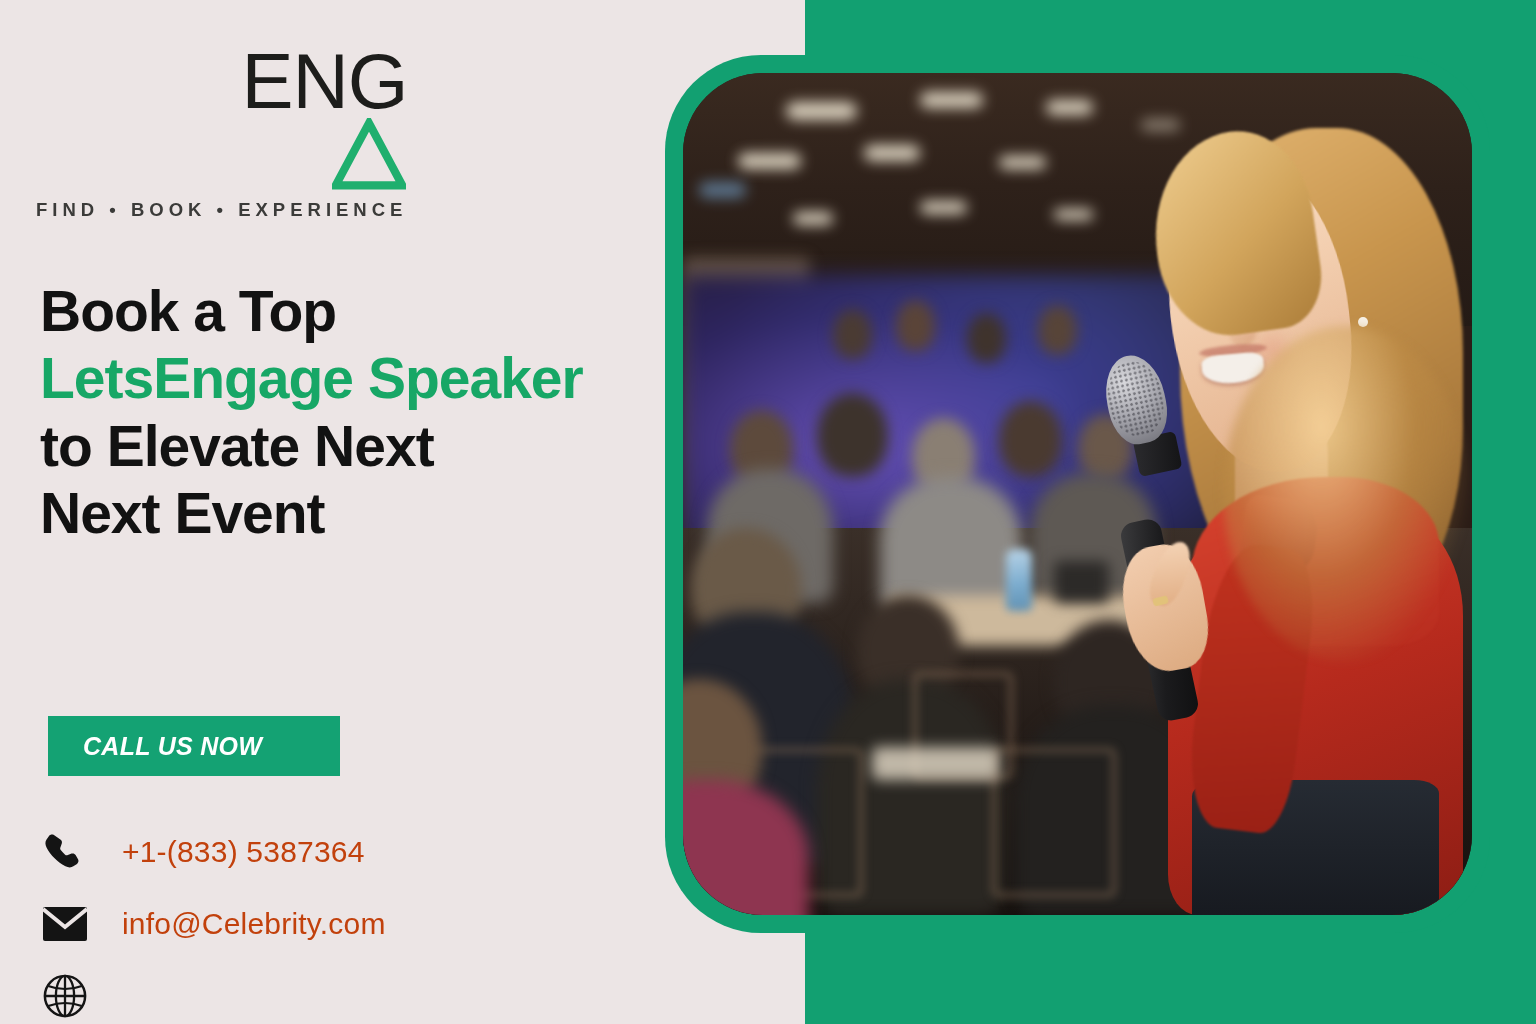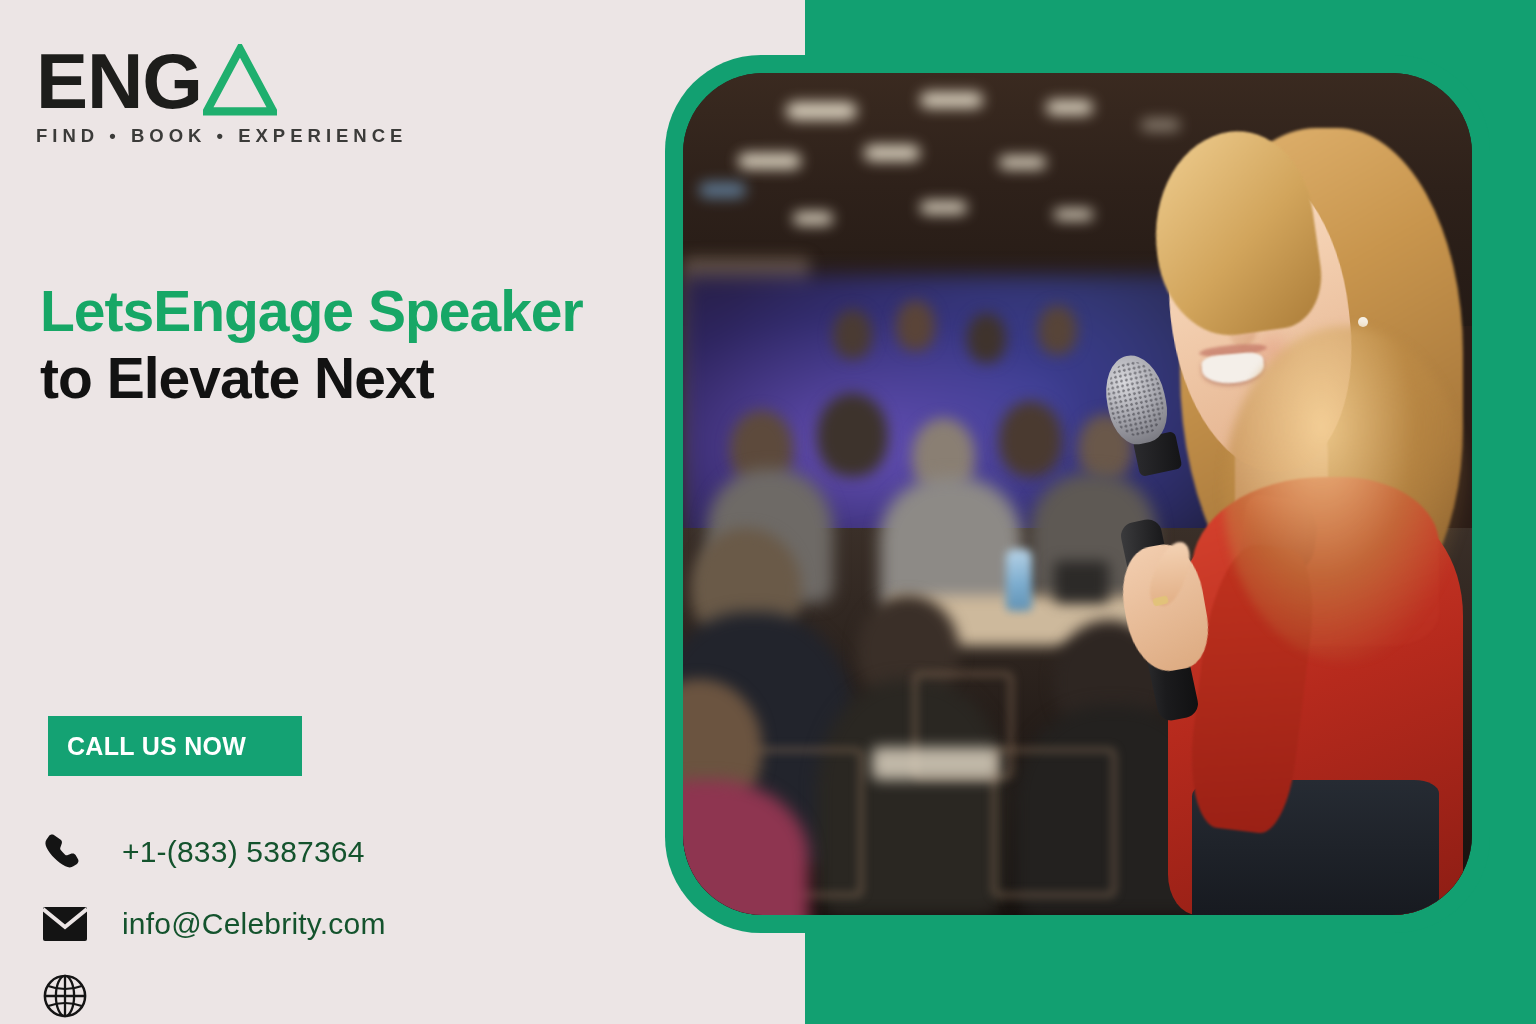--- a/index.html
+++ b/index.html
@@ -283,65 +283,67 @@
     border-radius:6px;
     transform:rotate(-12deg);
   }
 
   
   .left { position:absolute; left:0; top:0; width:805px; height:1024px; }
 
   .logo { position:absolute; left:36px; top:44px; }
   .logo-word {
     display:flex; align-items:flex-end;
-    font-size:78px; font-weight:700; letter-spacing:-1px;
+    font-size:78px; font-weight:400; letter-spacing:-1px;
     color:#1d1d1b; line-height:.95;
     font-family:"Liberation Sans", sans-serif;
+    flex-direction:column;
   }
   .logo-tri { width:74px; height:74px; margin:0 1px; display:block; }
   .logo-tag {
     margin-top:7px;
     font-size:18.5px; font-weight:700;
     letter-spacing:5.0px;
     color:#3b3b39;
     white-space:nowrap;
   }
 
   .headline {
     position:absolute; left:40px; top:278px;
     font-size:57px; font-weight:700; line-height:1.18;
     letter-spacing:-1px; color:#121212;
   }
   .headline .hl-green { color:#17a766; }
   .headline div { white-space:nowrap; }
 
   .cta {
     position:absolute; left:48px; top:716px;
-    width:254px; height:60px;
+    width:292px; height:60px;
     background:#14a273;
     color:#ffffff;
     font-size:25px; font-weight:700; letter-spacing:.3px;
     display:flex; align-items:center;
-    padding-left:19px;
+    padding-left:35px;
     border:none; cursor:pointer;
     font-family:"Liberation Sans", sans-serif;
+    font-style:italic;
   }
 
   .contact { position:absolute; left:42px; top:816px; }
   .crow {
     display:flex; align-items:center;
     height:72px;
   }
   .cicon {
     width:52px; min-width:52px; height:46px;
     display:flex; align-items:center; justify-content:flex-start;
   }
   .ctext {
     margin-left:28px;
-    font-size:30px; color:#14532d; letter-spacing:.2px;
+    font-size:30px; color:#c2410c; letter-spacing:.2px;
     white-space:nowrap;
   }
 </style>
 </head>
 <body>
 
 <div class="banner">
 
   <div class="green-panel"></div>
 
@@ -445,22 +447,24 @@
       <div class="logo-word">
         <span>ENG</span>
         <svg class="logo-tri" viewBox="0 0 100 100">
           <path d="M50 7 L95 91 L5 91 Z" fill="none" stroke="#1faf6e" stroke-width="11" stroke-linejoin="miter"></path>
         </svg>
       </div>
       <div class="logo-tag">FIND • BOOK • EXPERIENCE</div>
     </div>
 
     <div class="headline">
+      <div>Book a Top</div>
       <div class="hl-green">LetsEngage Speaker</div>
       <div>to Elevate Next</div>
+      <div>Next Event</div>
     </div>
 
     <button class="cta">CALL US NOW</button>
 
     <div class="contact">
 
       <div class="crow">
         <span class="cicon">
           <svg width="42" height="42" viewBox="0 0 24 24">
             <path d="M6.6 2.2c-.9-.5-2 -.2-2.6.6L2.6 4.9C1.7 6.1 1.8 7.8 2.6 9.4c1 2 2.6 4.2 4.6 6.2s4.2 3.6 6.2 4.6c1.6.8 3.3.9 4.5 0l2.1-1.4c.8-.6 1.1-1.7.6-2.6l-1.4-2.5c-.5-.8-1.4-1.1-2.3-.8l-2.5.9c-.4.1-.9 0-1.2-.3-1-.9-1.8-1.7-2.5-2.6-.3-.3-.4-.8-.3-1.2l.9-2.5c.3-.9 0-1.8-.8-2.3L6.6 2.2z" fill="#141414"></path>

